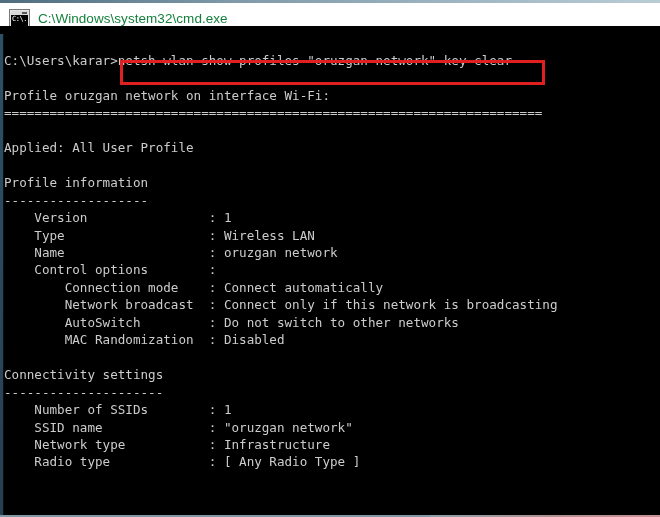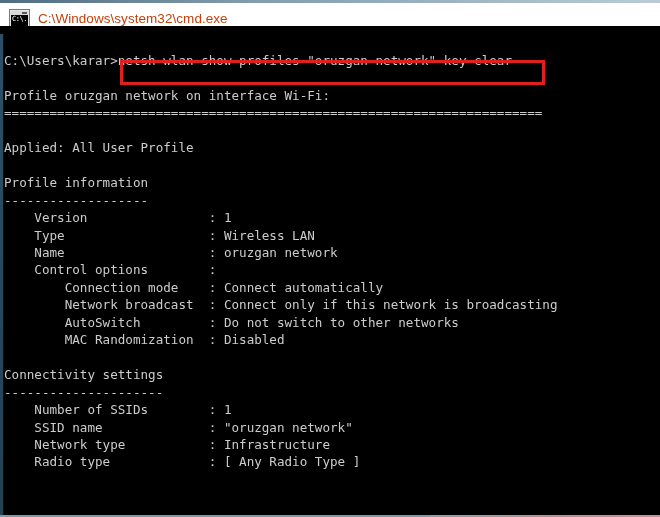--- a/index.html
+++ b/index.html
@@ -73,21 +73,21 @@
     color: #ffffff;
     font-family: "DejaVu Sans Mono", monospace;
     font-size: 7px;
     line-height: 9px;
     letter-spacing: -0.5px;
     white-space: nowrap;
   }
   .title-text {
     font-family: "Liberation Sans", sans-serif;
     font-size: 13.5px;
-    color: #c2410c;
+    color: #15803d;
     white-space: nowrap;
     letter-spacing: 0.05px;
   }
 
   
   .left-border {
     position: absolute;
     left: 0; top: 34px;
     width: 3px;
     height: 483px;

